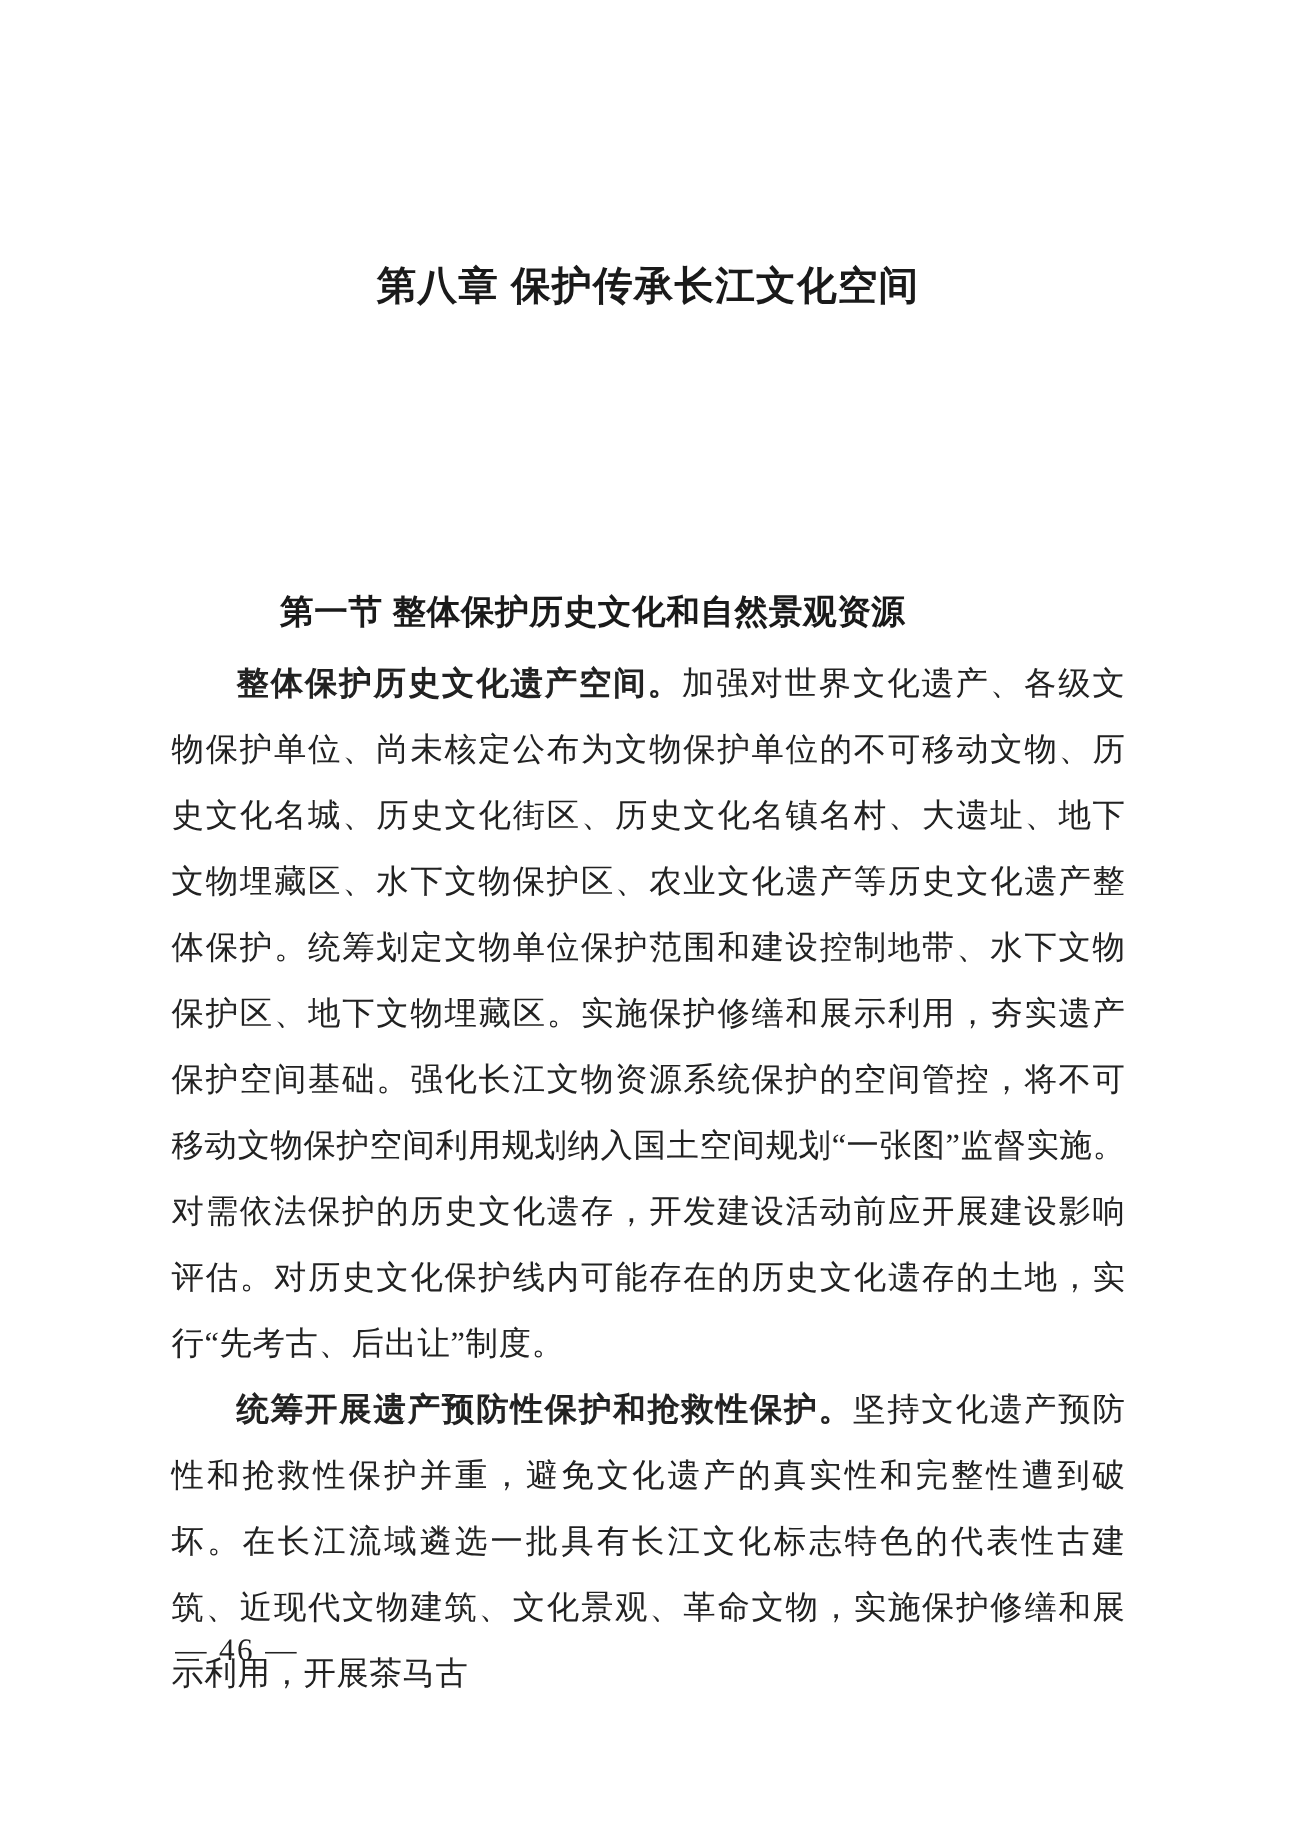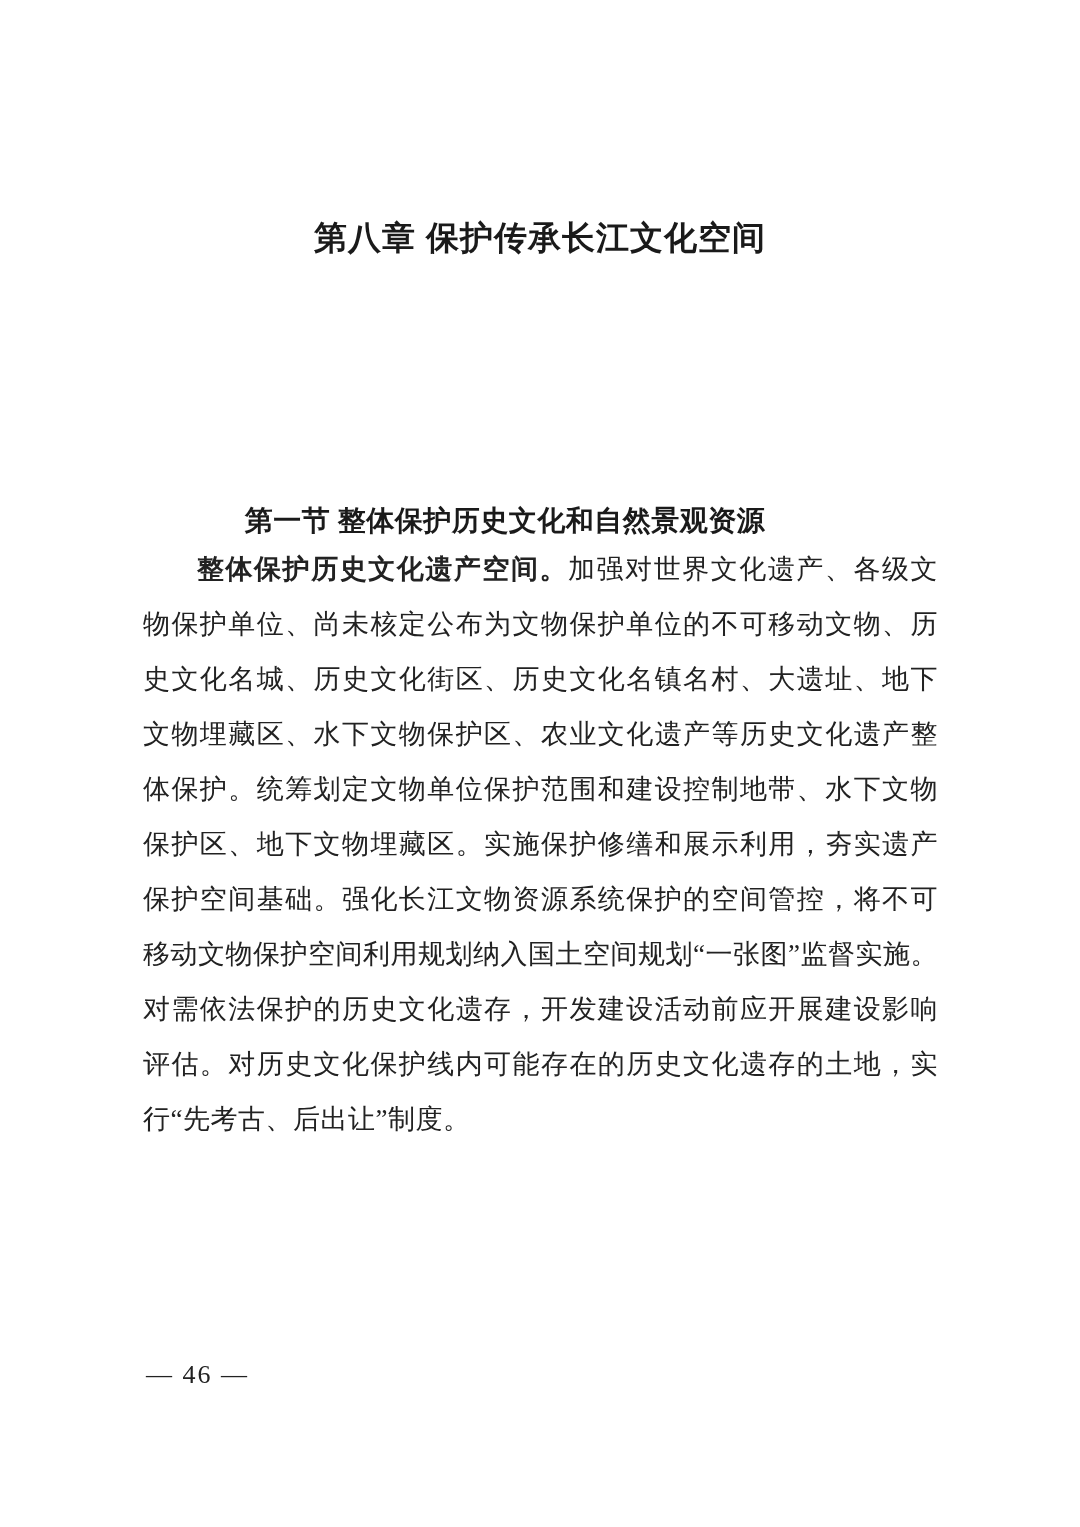--- a/index.html
+++ b/index.html
@@ -27,23 +27,23 @@
     font-size: 33px;
     font-weight: 700;
     letter-spacing: 1px;
     color: #1a1a1a;
   }
   .section-title {
     position: absolute;
     top: 487px;
     left: 0;
     width: 980px;
-    margin: 15px;
+    margin: 4px;
     text-align: center;
-    font-family: Liberation Serif, serif;
+    font-family: Liberation Sans, sans-serif;
     font-size: 28px;
     font-weight: 700;
     letter-spacing: 0.5px;
     color: #1a1a1a;
   }
   .body-para {
     position: absolute;
     left: 143px;
     width: 795px;
     margin: 0;
@@ -76,16 +76,17 @@
 
 <div class="page">
 
   <h1 class="chapter-title">第八章 保护传承长江文化空间</h1>
 
 
   <h2 class="section-title">第一节 整体保护历史文化和自然景观资源</h2>
 
   <p class="body-para para-a"><b>整体保护历史文化遗产空间。</b><span>加强对世界文化遗产、各级文物保护单位、尚未核定公布为文物保护单位的不可移动文物、历史文化名城、历史文化街区、历史文化名镇名村、大遗址、地下文物埋藏区、水下文物保护区、农业文化遗产等历史文化遗产整体保护。统筹划定文物单位保护范围和建设控制地带、水下文物保护区、地下文物埋藏区。实施保护修缮和展示利用，夯实遗产保护空间基础。强化长江文物资源系统保护的空间管控，将不可移动文物保护空间利用规划纳入国土空间规划“一张图”监督实施。对需依法保护的历史文化遗存，开发建设活动前应开展建设影响评估。对历史文化保护线内可能存在的历史文化遗存的土地，实行“先考古、后出让”制度。</span></p>
 
+  <p class="body-para para-b"><b>统筹开展遗产预防性保护和抢救性保护。</b><span>坚持文化遗产预防性和抢救性保护并重，避免文化遗产的真实性和完整性遭到破坏。在长江流域遴选一批具有长江文化标志特色的代表性古建筑、近现代文物建筑、文化景观、革命文物，实施保护修缮和展示利用，开展茶马古</span></p>
 
   <div class="page-number">— 46 —</div>
 
 </div>
 
 </body></html>

